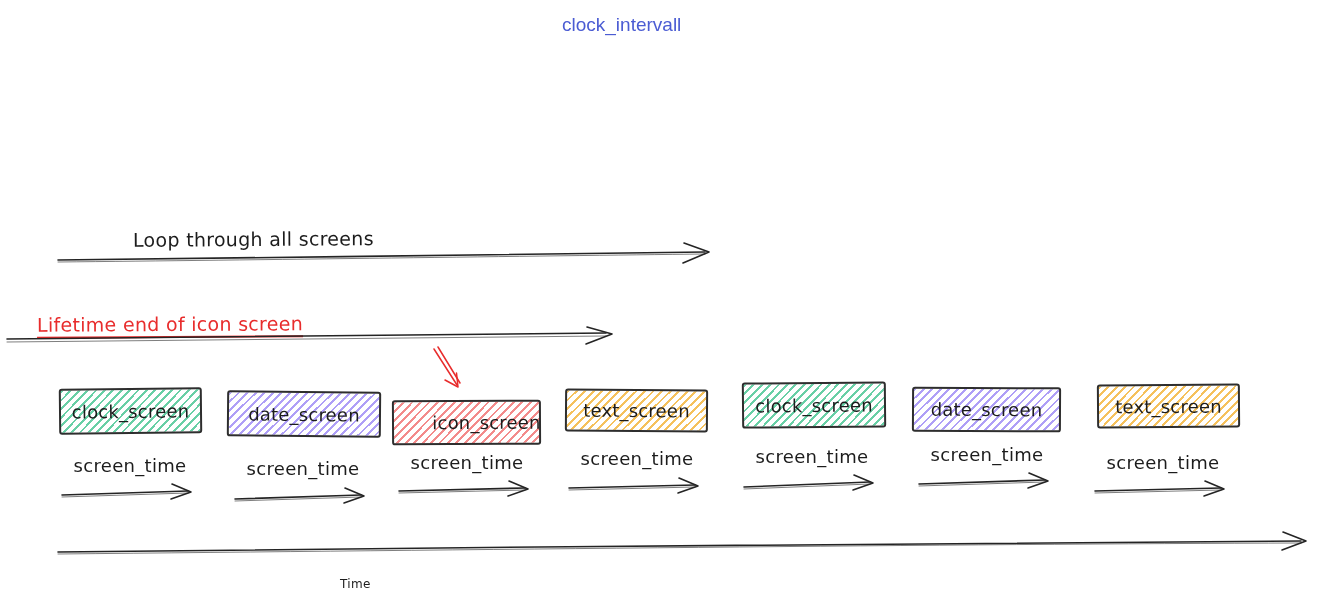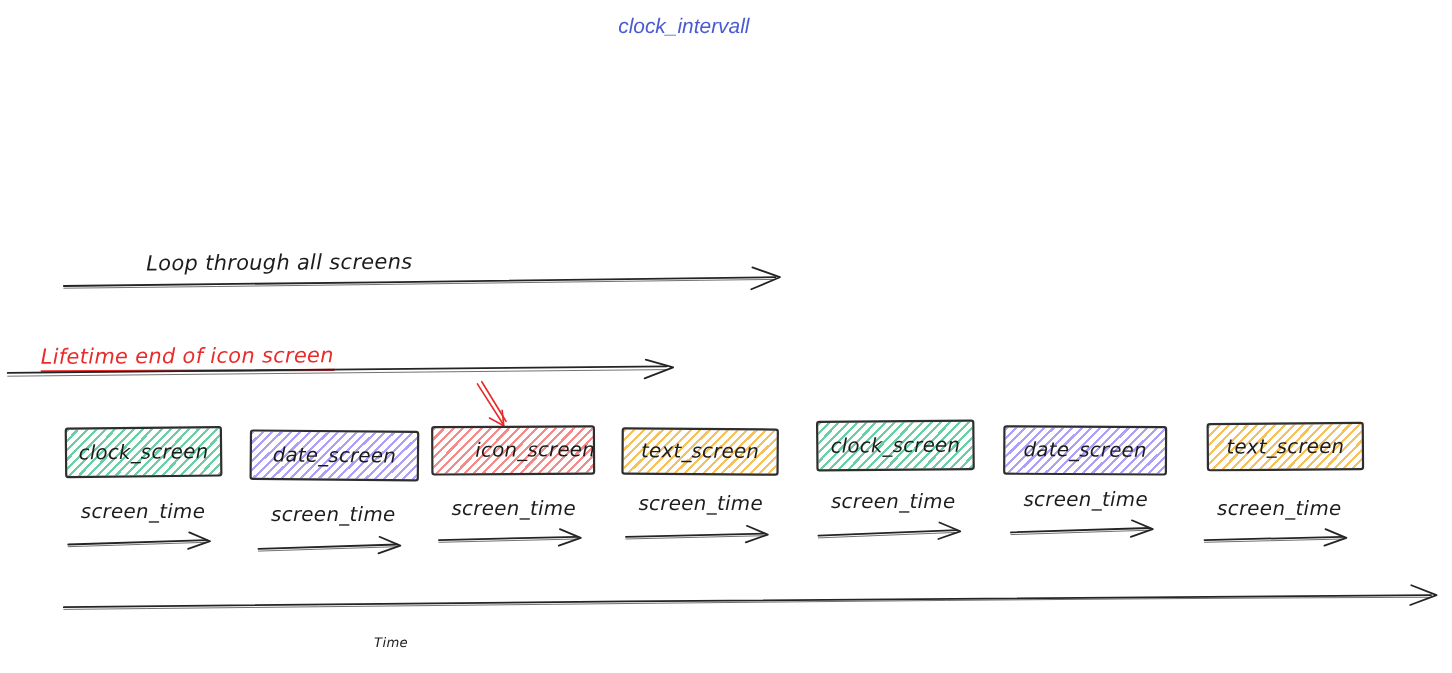--- a/index.html
+++ b/index.html
@@ -10,21 +10,20 @@
     height: 612px;
     overflow: hidden;
   }
   .canvas {
     position: relative;
     width: 1247px;
     height: 612px;
     background: #ffffff;
     font-family: "DejaVu Sans", sans-serif;
     color: #1c1c1c;
-    font-style: italic;
   }
   .abs { position: absolute; }
 
   .page-title {
     position: absolute;
     left: 562px;
     top: 14px;
     font-family: "Liberation Sans", sans-serif;
     font-size: 19px;
     color: #4b5cd3;
@@ -62,21 +61,21 @@
     box-sizing: border-box;
     background-color: #ffffff;
   }
   .box.green  { background-image: repeating-linear-gradient(135deg, rgba(78,199,150,0.85) 0px, rgba(78,199,150,0.85) 2px, rgba(255,255,255,0) 2px, rgba(255,255,255,0) 6px); }
   .box.purple { background-image: repeating-linear-gradient(135deg, rgba(148,127,244,0.75) 0px, rgba(148,127,244,0.75) 2px, rgba(255,255,255,0) 2px, rgba(255,255,255,0) 6px); }
   .box.red    { background-image: repeating-linear-gradient(135deg, rgba(240,110,110,0.80) 0px, rgba(240,110,110,0.80) 2px, rgba(255,255,255,0) 2px, rgba(255,255,255,0) 6px); }
   .box.yellow { background-image: repeating-linear-gradient(135deg, rgba(243,178,52,0.80) 0px, rgba(243,178,52,0.80) 2px, rgba(255,255,255,0) 2px, rgba(255,255,255,0) 6px); }
 
   .box1 { left: 59px;   top: 388px; width: 143px; height: 46px; transform: rotate(-0.6deg); }
   .box2 { left: 227px;  top: 391px; width: 154px; height: 46px; transform: rotate(0.5deg);  }
-  .box3 { left: 392px;  top: 387px; width: 149px; height: 45px; transform: rotate(-0.3deg); padding-left: 40px; }
+  .box3 { left: 392px;  top: 400px; width: 149px; height: 45px; transform: rotate(-0.3deg); padding-left: 40px; }
   .box4 { left: 565px;  top: 389px; width: 143px; height: 43px; transform: rotate(0.4deg);  }
   .box5 { left: 742px;  top: 382px; width: 144px; height: 46px; transform: rotate(-0.5deg); }
   .box6 { left: 912px;  top: 387px; width: 149px; height: 45px; transform: rotate(0.3deg);  }
   .box7 { left: 1097px; top: 384px; width: 143px; height: 44px; transform: rotate(-0.4deg); }
 
   .st-unit {
     position: absolute;
     width: 150px;
     display: flex;
     flex-direction: column;

